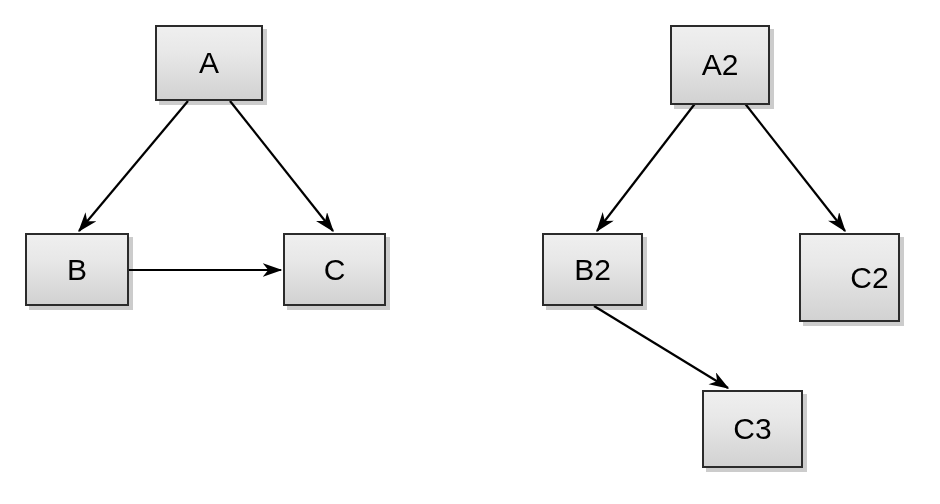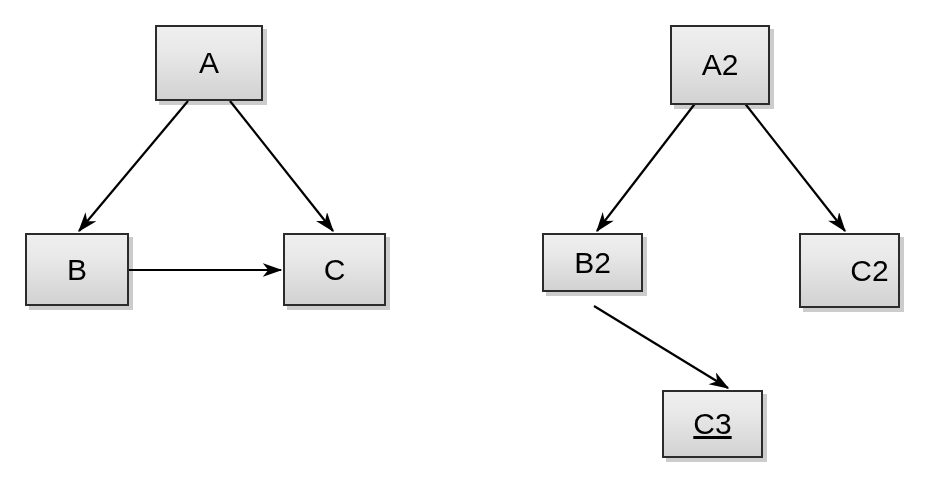--- a/index.html
+++ b/index.html
@@ -74,24 +74,24 @@
       </div>
       <div class="node" style="left: 25px; top: 233px; width: 104px; height: 73px;">
         <span class="node-label">B</span>
       </div>
       <div class="node" style="left: 283px; top: 233px; width: 103px; height: 73px;">
         <span class="node-label">C</span>
       </div>
       <div class="node" style="left: 670px; top: 25px; width: 100px; height: 80px;">
         <span class="node-label">A2</span>
       </div>
-      <div class="node" style="left: 542px; top: 233px; width: 101px; height: 59px;">
+      <div class="node" style="left: 542px; top: 233px; width: 101px; height: 73px;">
         <span class="node-label">B2</span>
       </div>
-      <div class="node" style="left: 799px; top: 233px; width: 101px; height: 75px; padding-left: 40px;">
+      <div class="node" style="left: 799px; top: 233px; width: 101px; height: 89px; padding-left: 40px;">
         <span class="node-label">C2</span>
       </div>
-      <div class="node" style="left: 662px; top: 390px; width: 101px; height: 68px; text-decoration: underline;">
+      <div class="node" style="left: 702px; top: 390px; width: 101px; height: 78px;">
         <span class="node-label">C3</span>
       </div>
     </div>
 
 </div>
 
 </body></html>

